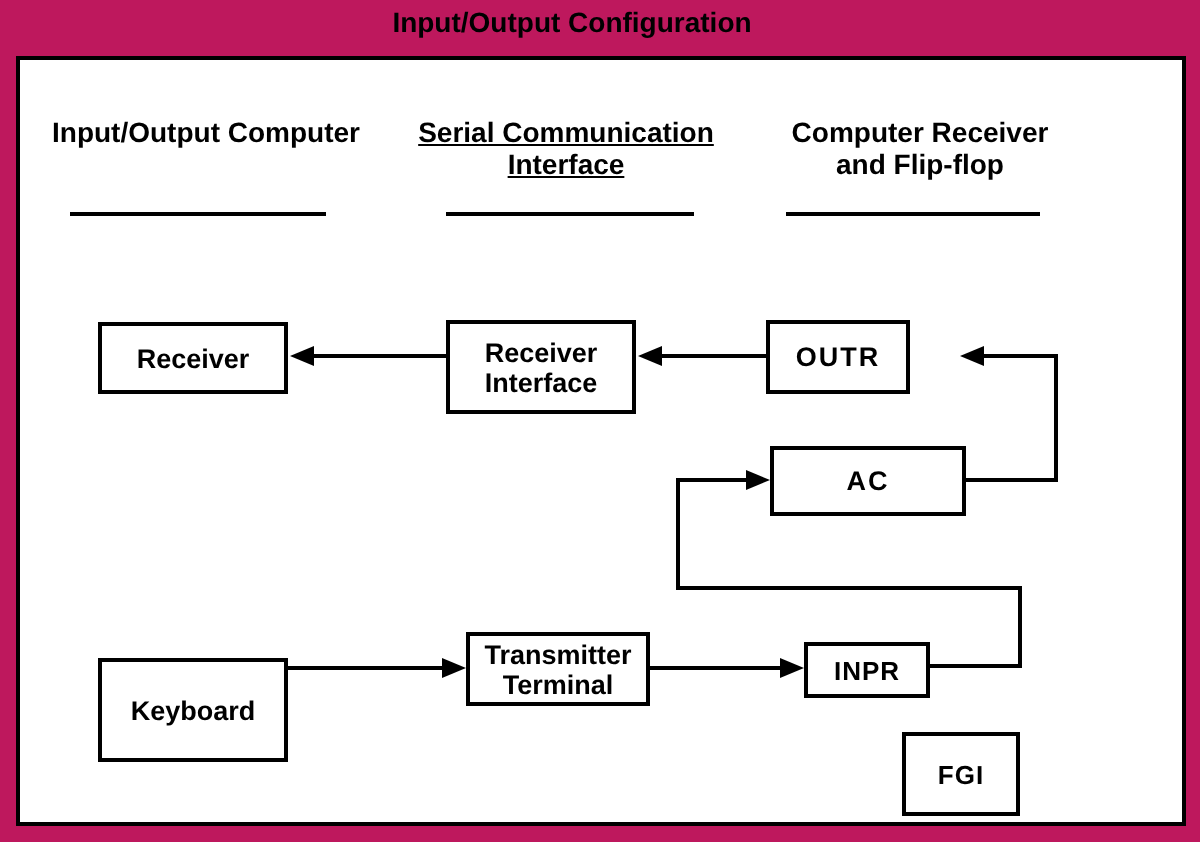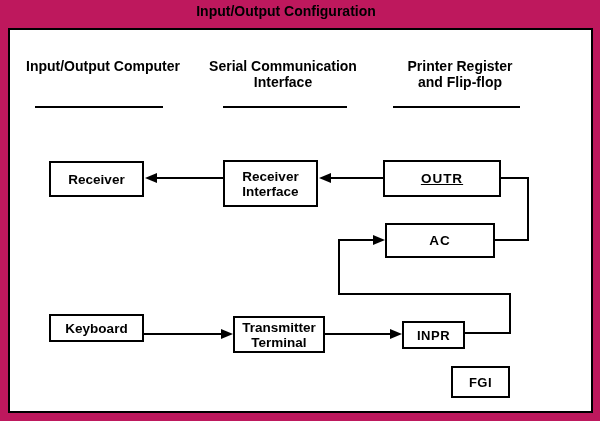--- a/index.html
+++ b/index.html
@@ -31,21 +31,21 @@
   .col-head {
     position: absolute;
     width: 180px;
     top: 58px;
     text-align: center;
     font-size: 14px;
     line-height: 16px;
     white-space: pre-line;
   }
   .col-head.c1 { left: 13px; }
-  .col-head.c2 { left: 193px; }
+  .col-head.c2 { left: 193px; text-decoration: underline; }
   .col-head.c3 { left: 370px; }
   .rule {
     position: absolute;
     height: 2px;
     background: #000000;
     top: 106px;
   }
   .rule.r1 { left: 35px;  width: 128px; }
   .rule.r2 { left: 223px; width: 124px; }
   .rule.r3 { left: 393px; width: 127px; }
@@ -58,26 +58,26 @@
     align-items: center;
     justify-content: center;
     text-align: center;
     font-size: 13.5px;
     line-height: 15px;
     white-space: pre-line;
     z-index: 2;
   }
   .node.printer     { left: 49px;  top: 161px; width: 95px; height: 36px; }
   .node.receiver    { left: 223px; top: 160px; width: 95px; height: 47px; }
-  .node.outr        { left: 383px; top: 160px; width: 118px; height: 37px; letter-spacing: 1px; text-decoration: underline; }
-  .node.ac          { left: 385px; top: 223px; width: 110px; height: 35px; letter-spacing: 1px; }
-  .node.keyboard    { left: 49px;  top: 314px; width: 95px; height: 28px; }
+  .node.outr        { left: 383px; top: 160px; width: 72px; height: 37px; letter-spacing: 1px; }
+  .node.ac          { left: 385px; top: 223px; width: 98px; height: 35px; letter-spacing: 1px; }
+  .node.keyboard    { left: 49px;  top: 329px; width: 95px; height: 52px; }
   .node.transmitter { left: 233px; top: 316px; width: 92px; height: 37px; }
   .node.inpr        { left: 402px; top: 321px; width: 63px; height: 28px; font-size: 13px; letter-spacing: 0.5px; }
-  .node.fgi         { left: 451px; top: 366px; width: 59px; height: 32px; font-size: 13px; letter-spacing: 0.5px; }
+  .node.fgi         { left: 451px; top: 366px; width: 59px; height: 42px; font-size: 13px; letter-spacing: 0.5px; }
   .wires {
     position: absolute;
     left: 0; top: 0;
     width: 600px; height: 421px;
     z-index: 1;
     pointer-events: none;
   }
   .wires path { stroke: #000000; stroke-width: 2; fill: none; }
   .wires polygon { fill: #000000; stroke: none; }
 </style>
@@ -86,21 +86,21 @@
 
 <div class="stage">
 
   <div class="diagram-title">Input/Output Configuration</div>
 
   <div class="frame"></div>
 
   <div class="col-head c1">Input/Output Computer</div>
   <div class="col-head c2">Serial Communication
 Interface</div>
-  <div class="col-head c3">Printer Register
+  <div class="col-head c3">Computer Receiver
 and Flip-flop</div>
 
   <div class="rule r1"></div>
   <div class="rule r2"></div>
   <div class="rule r3"></div>
 
   <div class="node printer">Receiver</div>
   <div class="node receiver">Receiver
 Interface</div>
   <div class="node outr">OUTR</div>

